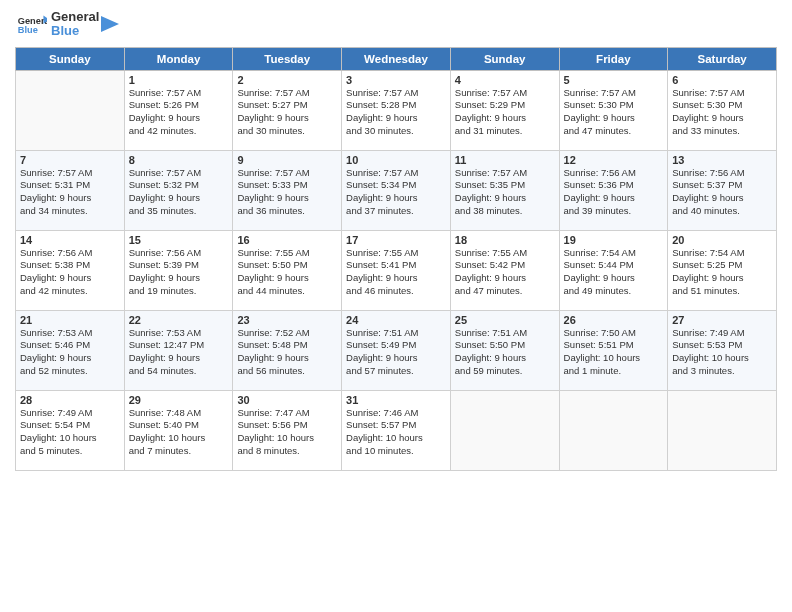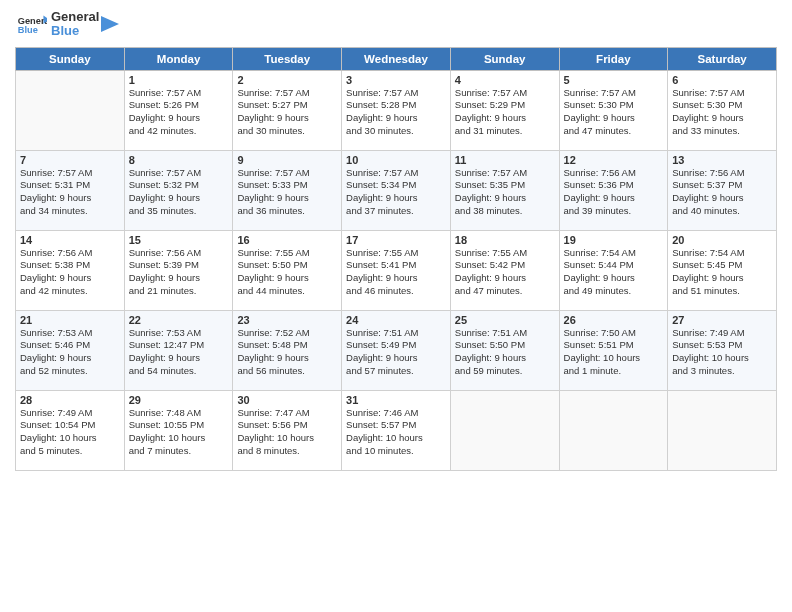--- a/index.html
+++ b/index.html
@@ -219,21 +219,21 @@
             <span class="cell-line">Sunrise: 7:56 AM</span>
             <span class="cell-line">Sunset: 5:38 PM</span>
             <span class="cell-line">Daylight: 9 hours</span>
             <span class="cell-line">and 42 minutes.</span>
           </td>
           <td>
             <span class="day-number">15</span>
             <span class="cell-line">Sunrise: 7:56 AM</span>
             <span class="cell-line">Sunset: 5:39 PM</span>
             <span class="cell-line">Daylight: 9 hours</span>
-            <span class="cell-line">and 21 minutes.</span>
+            <span class="cell-line">and 19 minutes.</span>
           </td>
           <td>
             <span class="day-number">16</span>
             <span class="cell-line">Sunrise: 7:55 AM</span>
             <span class="cell-line">Sunset: 5:50 PM</span>
             <span class="cell-line">Daylight: 9 hours</span>
             <span class="cell-line">and 44 minutes.</span>
           </td>
           <td>
             <span class="day-number">17</span>
@@ -252,21 +252,21 @@
           <td>
             <span class="day-number">19</span>
             <span class="cell-line">Sunrise: 7:54 AM</span>
             <span class="cell-line">Sunset: 5:44 PM</span>
             <span class="cell-line">Daylight: 9 hours</span>
             <span class="cell-line">and 49 minutes.</span>
           </td>
           <td>
             <span class="day-number">20</span>
             <span class="cell-line">Sunrise: 7:54 AM</span>
-            <span class="cell-line">Sunset: 5:45 PM</span>
+            <span class="cell-line">Sunset: 5:25 PM</span>
             <span class="cell-line">Daylight: 9 hours</span>
             <span class="cell-line">and 51 minutes.</span>
           </td>
         </tr>
         <tr>
           <td>
             <span class="day-number">21</span>
             <span class="cell-line">Sunrise: 7:53 AM</span>
             <span class="cell-line">Sunset: 5:46 PM</span>
             <span class="cell-line">Daylight: 9 hours</span>
@@ -312,28 +312,28 @@
             <span class="cell-line">Sunrise: 7:49 AM</span>
             <span class="cell-line">Sunset: 5:53 PM</span>
             <span class="cell-line">Daylight: 10 hours</span>
             <span class="cell-line">and 3 minutes.</span>
           </td>
         </tr>
         <tr>
           <td>
             <span class="day-number">28</span>
             <span class="cell-line">Sunrise: 7:49 AM</span>
-            <span class="cell-line">Sunset: 10:54 PM</span>
+            <span class="cell-line">Sunset: 5:54 PM</span>
             <span class="cell-line">Daylight: 10 hours</span>
             <span class="cell-line">and 5 minutes.</span>
           </td>
           <td>
             <span class="day-number">29</span>
             <span class="cell-line">Sunrise: 7:48 AM</span>
-            <span class="cell-line">Sunset: 10:55 PM</span>
+            <span class="cell-line">Sunset: 5:40 PM</span>
             <span class="cell-line">Daylight: 10 hours</span>
             <span class="cell-line">and 7 minutes.</span>
           </td>
           <td>
             <span class="day-number">30</span>
             <span class="cell-line">Sunrise: 7:47 AM</span>
             <span class="cell-line">Sunset: 5:56 PM</span>
             <span class="cell-line">Daylight: 10 hours</span>
             <span class="cell-line">and 8 minutes.</span>
           </td>

